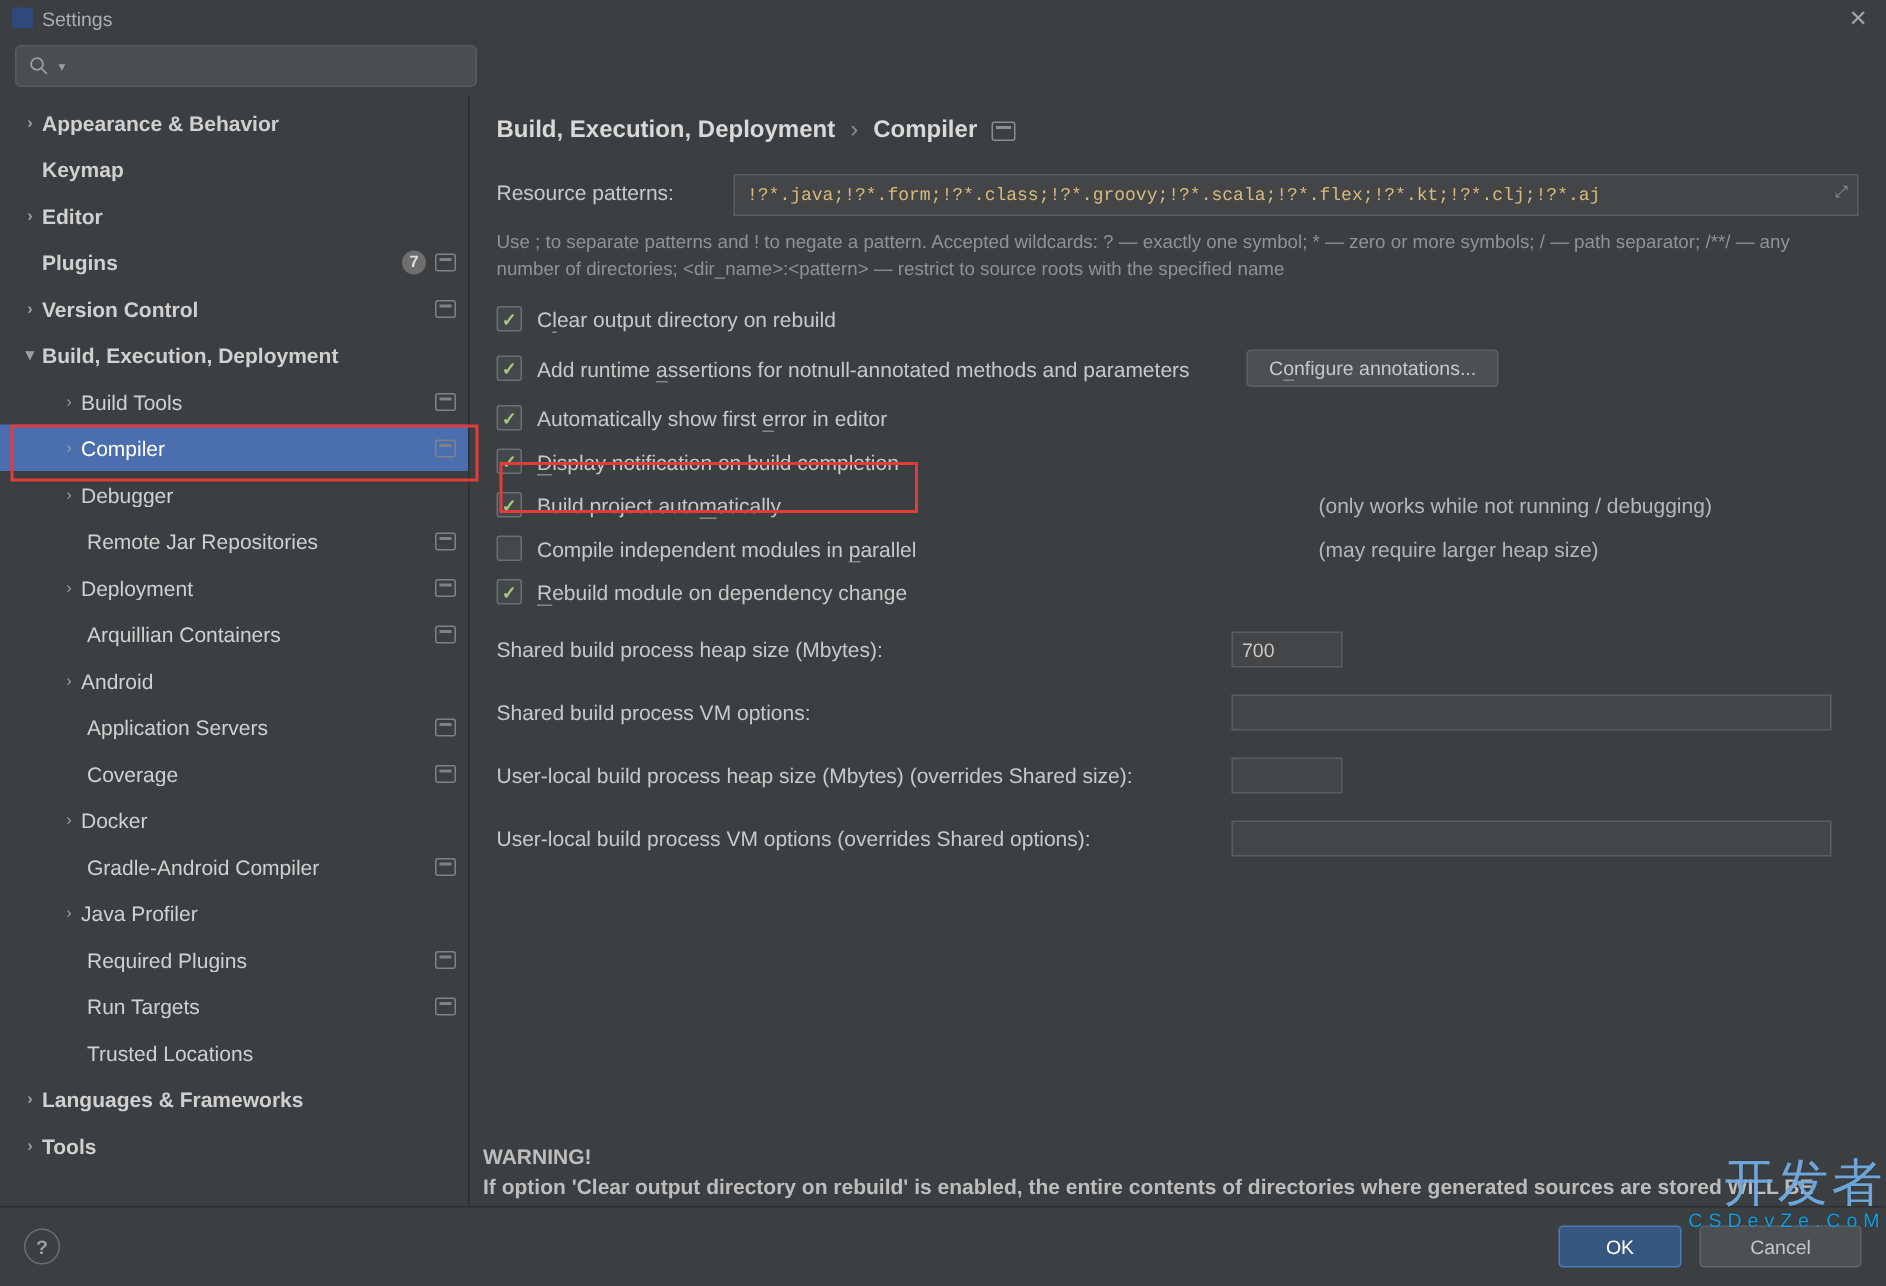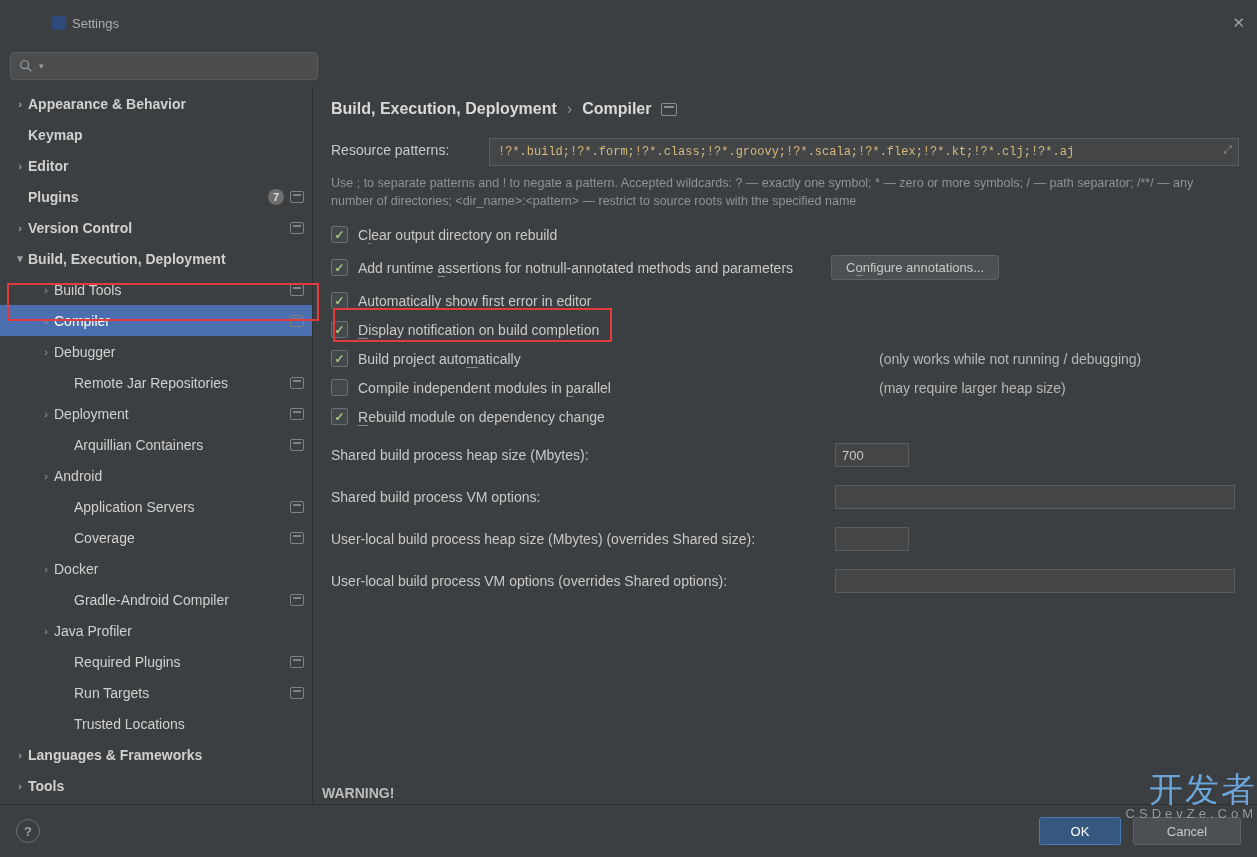--- a/index.html
+++ b/index.html
@@ -11,25 +11,24 @@
     color: #bbbbbb;
     font-family: "Segoe UI", "Microsoft YaHei", Arial, sans-serif;
     font-size: 13px;
     overflow: hidden;
     position: relative;
   }
   .titlebar {
     height: 16px;
     display: flex;
     align-items: center;
-    padding: 15px 8px;
+    padding: 4px 8px;
     font-size: 13px;
     color: #adadad;
     justify-content: space-between;
-    margin-left: 44px;
   }
   .titlebar-left { display:flex; align-items:center; gap:6px; }
   .search-row {
     padding: 6px 10px;
   }
   .search-box {
     background: #4b4d4f;
     border: 1px solid #5a5d5f;
     border-radius: 4px;
     height: 26px;
@@ -92,21 +91,21 @@
     border:1px solid #7f8386;
     border-radius:2px;
     position:relative;
   }
   .nav-meta-icon::after{
     content:""; position:absolute; left:2px; right:2px; top:2px; height:2px; background:#7f8386;
   }
 
   .depth0 { padding-left: 12px; font-weight: 600; }
   .depth1 { padding-left: 38px; font-weight: 400; }
-  .depth2 { padding-left: 58px; font-weight: 400; }
+  .depth2 { padding-left: 42px; font-weight: 400; }
 
   .content {
     flex:1;
     padding: 8px 18px 0 18px;
     overflow: hidden;
     position:relative;
   }
   .breadcrumb {
     display:flex;
     align-items:center;
@@ -198,21 +197,20 @@
   }
   .split-check {
     display:flex;
     width:100%;
     align-items:center;
   }
   .split-check .left { display:flex; align-items:center; gap:10px;}
   .form-row {
     display:flex;
     align-items:center;
-    gap: 14px;
     margin-top: 18px;
     font-size:14px;
     color:#c8c8c8;
   }
   .form-row .lbl { width: 490px; }
   .num-input {
     width:60px;height:22px;
     background:#434547;border:1px solid #5a5d5f;
     color:#c8c8c8; padding:0 6px; font-size:13px;
   }
@@ -287,21 +285,21 @@
     font-family:"Microsoft YaHei",sans-serif;
     font-weight:300;
     letter-spacing:2px;
     opacity:0.92;
     z-index:60;
     text-align:right;
     line-height:1.05;
     text-shadow:0 0 1px rgba(0,0,0,.4);
   }
   .watermark .sub {
-    font-size:13px; letter-spacing:4px; display:block; color:#a3a3a3;
+    font-size:13px; letter-spacing:4px; display:block; color:#0ea5e9;
   }
   .close-x { color:#a0a4a7; font-size:15px; cursor:pointer; padding:0 4px;}
 </style>
 </head>
 <body>
 
 <div class="titlebar">
   <div class="titlebar-left">
     <span style="width:14px;height:14px;background:#2f4a7a;border-radius:2px;display:inline-block;"></span>
     <span>Settings</span>
@@ -433,21 +431,21 @@
     <div class="breadcrumb">
       <span>Build, Execution, Deployment</span>
       <span class="bc-sep">›</span>
       <span>Compiler</span>
       <span class="bc-meta"></span>
     </div>
 
     <div class="row">
       <div class="row-label">Resource patterns:</div>
       <div class="text-input">
-        <span>!?*.build;!?*.form;!?*.class;!?*.groovy;!?*.scala;!?*.flex;!?*.kt;!?*.clj;!?*.aj</span>
+        <span>!?*.java;!?*.form;!?*.class;!?*.groovy;!?*.scala;!?*.flex;!?*.kt;!?*.clj;!?*.aj</span>
         <span class="expand-icon">⤢</span>
       </div>
     </div>
     <div class="help-text">Use ; to separate patterns and ! to negate a pattern. Accepted wildcards: ? — exactly one symbol; * — zero or more symbols; / — path separator; /**/ — any number of directories; &lt;dir_name&gt;:&lt;pattern&gt; — restrict to source roots with the specified name</div>
 
     <div class="check-row big-gap">
       <div class="chk checked"></div>
       <span><span>C</span><span class="under">l</span><span>ear output directory on rebuild</span></span>
     </div>
 

